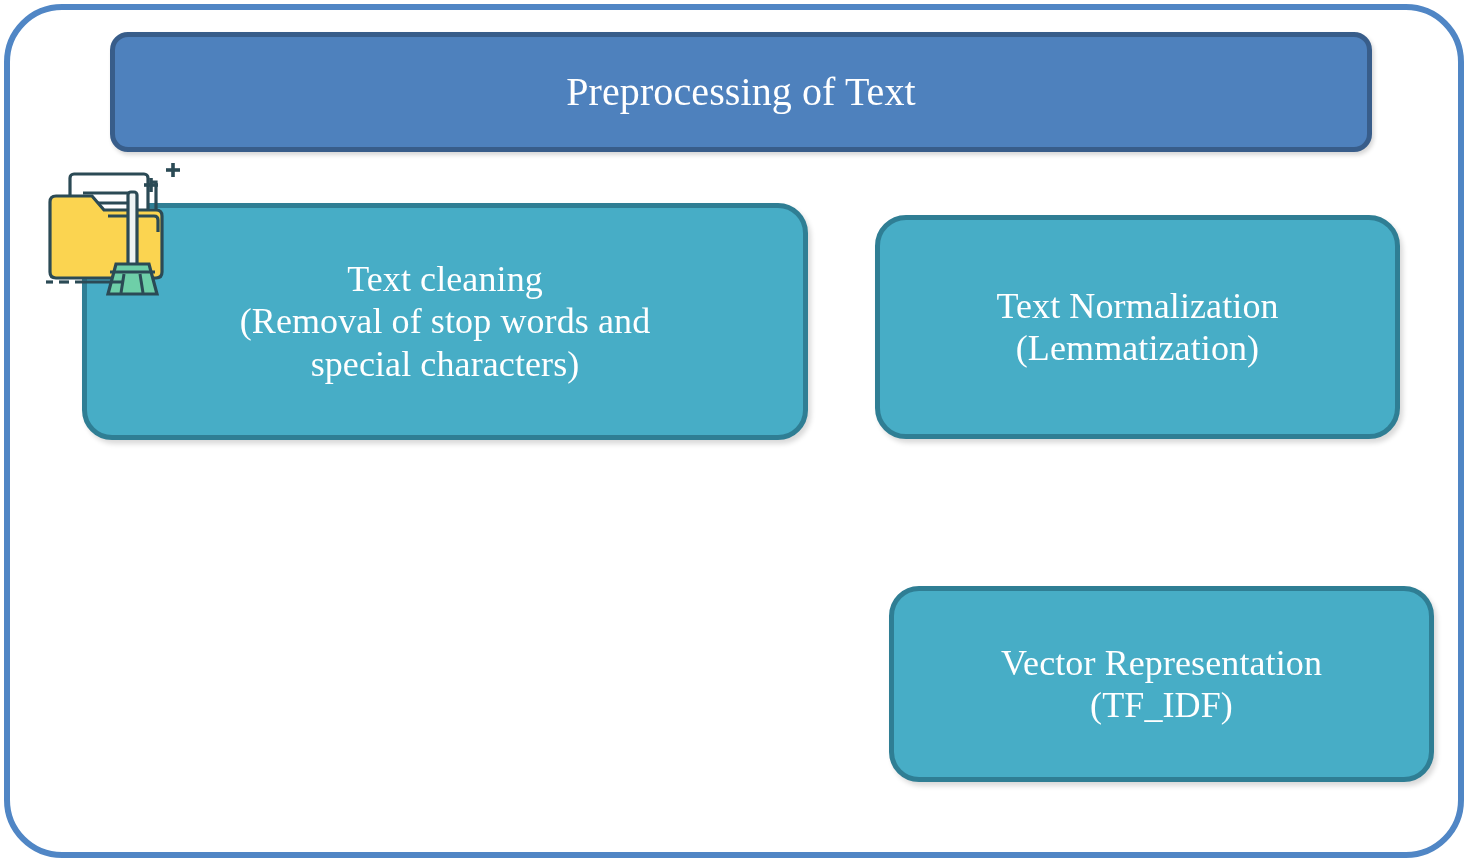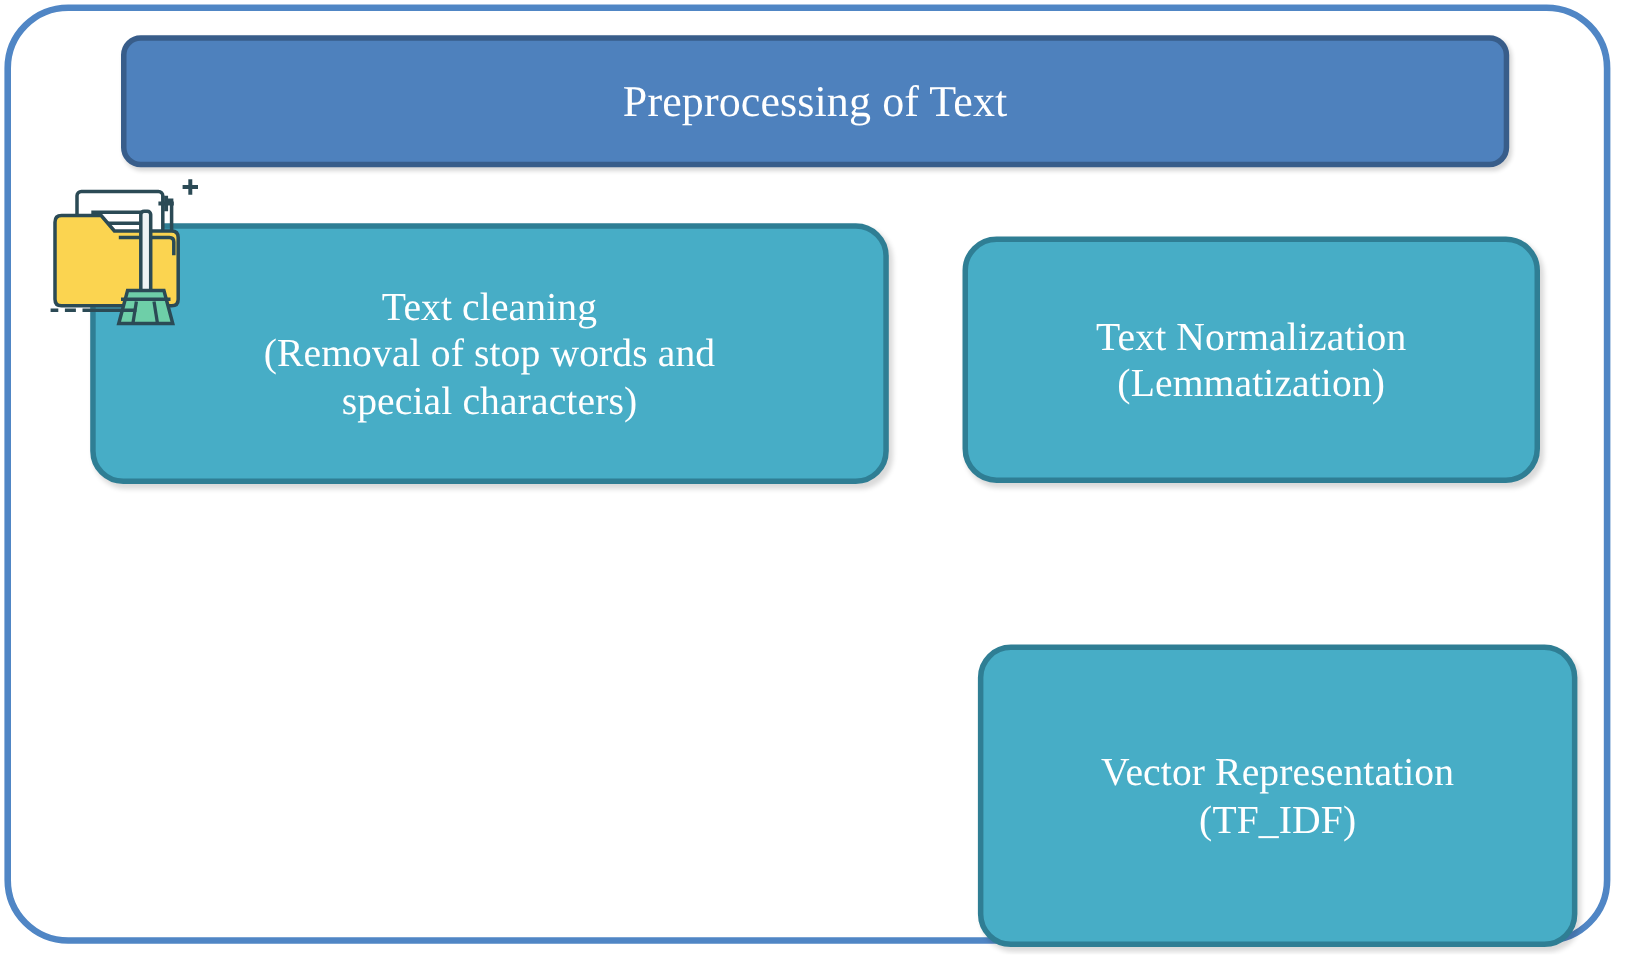--- a/index.html
+++ b/index.html
@@ -84,21 +84,21 @@
   #node-tokenization {
     left: 100px;
     top: 575px;
     width: 697px;
     height: 256px;
   }
   #node-vector-representation {
     left: 889px;
     top: 586px;
     width: 545px;
-    height: 275px;
+    height: 196px;
   }
 
   .node-label {
     display: block;
     white-space: pre-line;
     padding: 0 14px;
   }
 
   
   .clean-icon {

